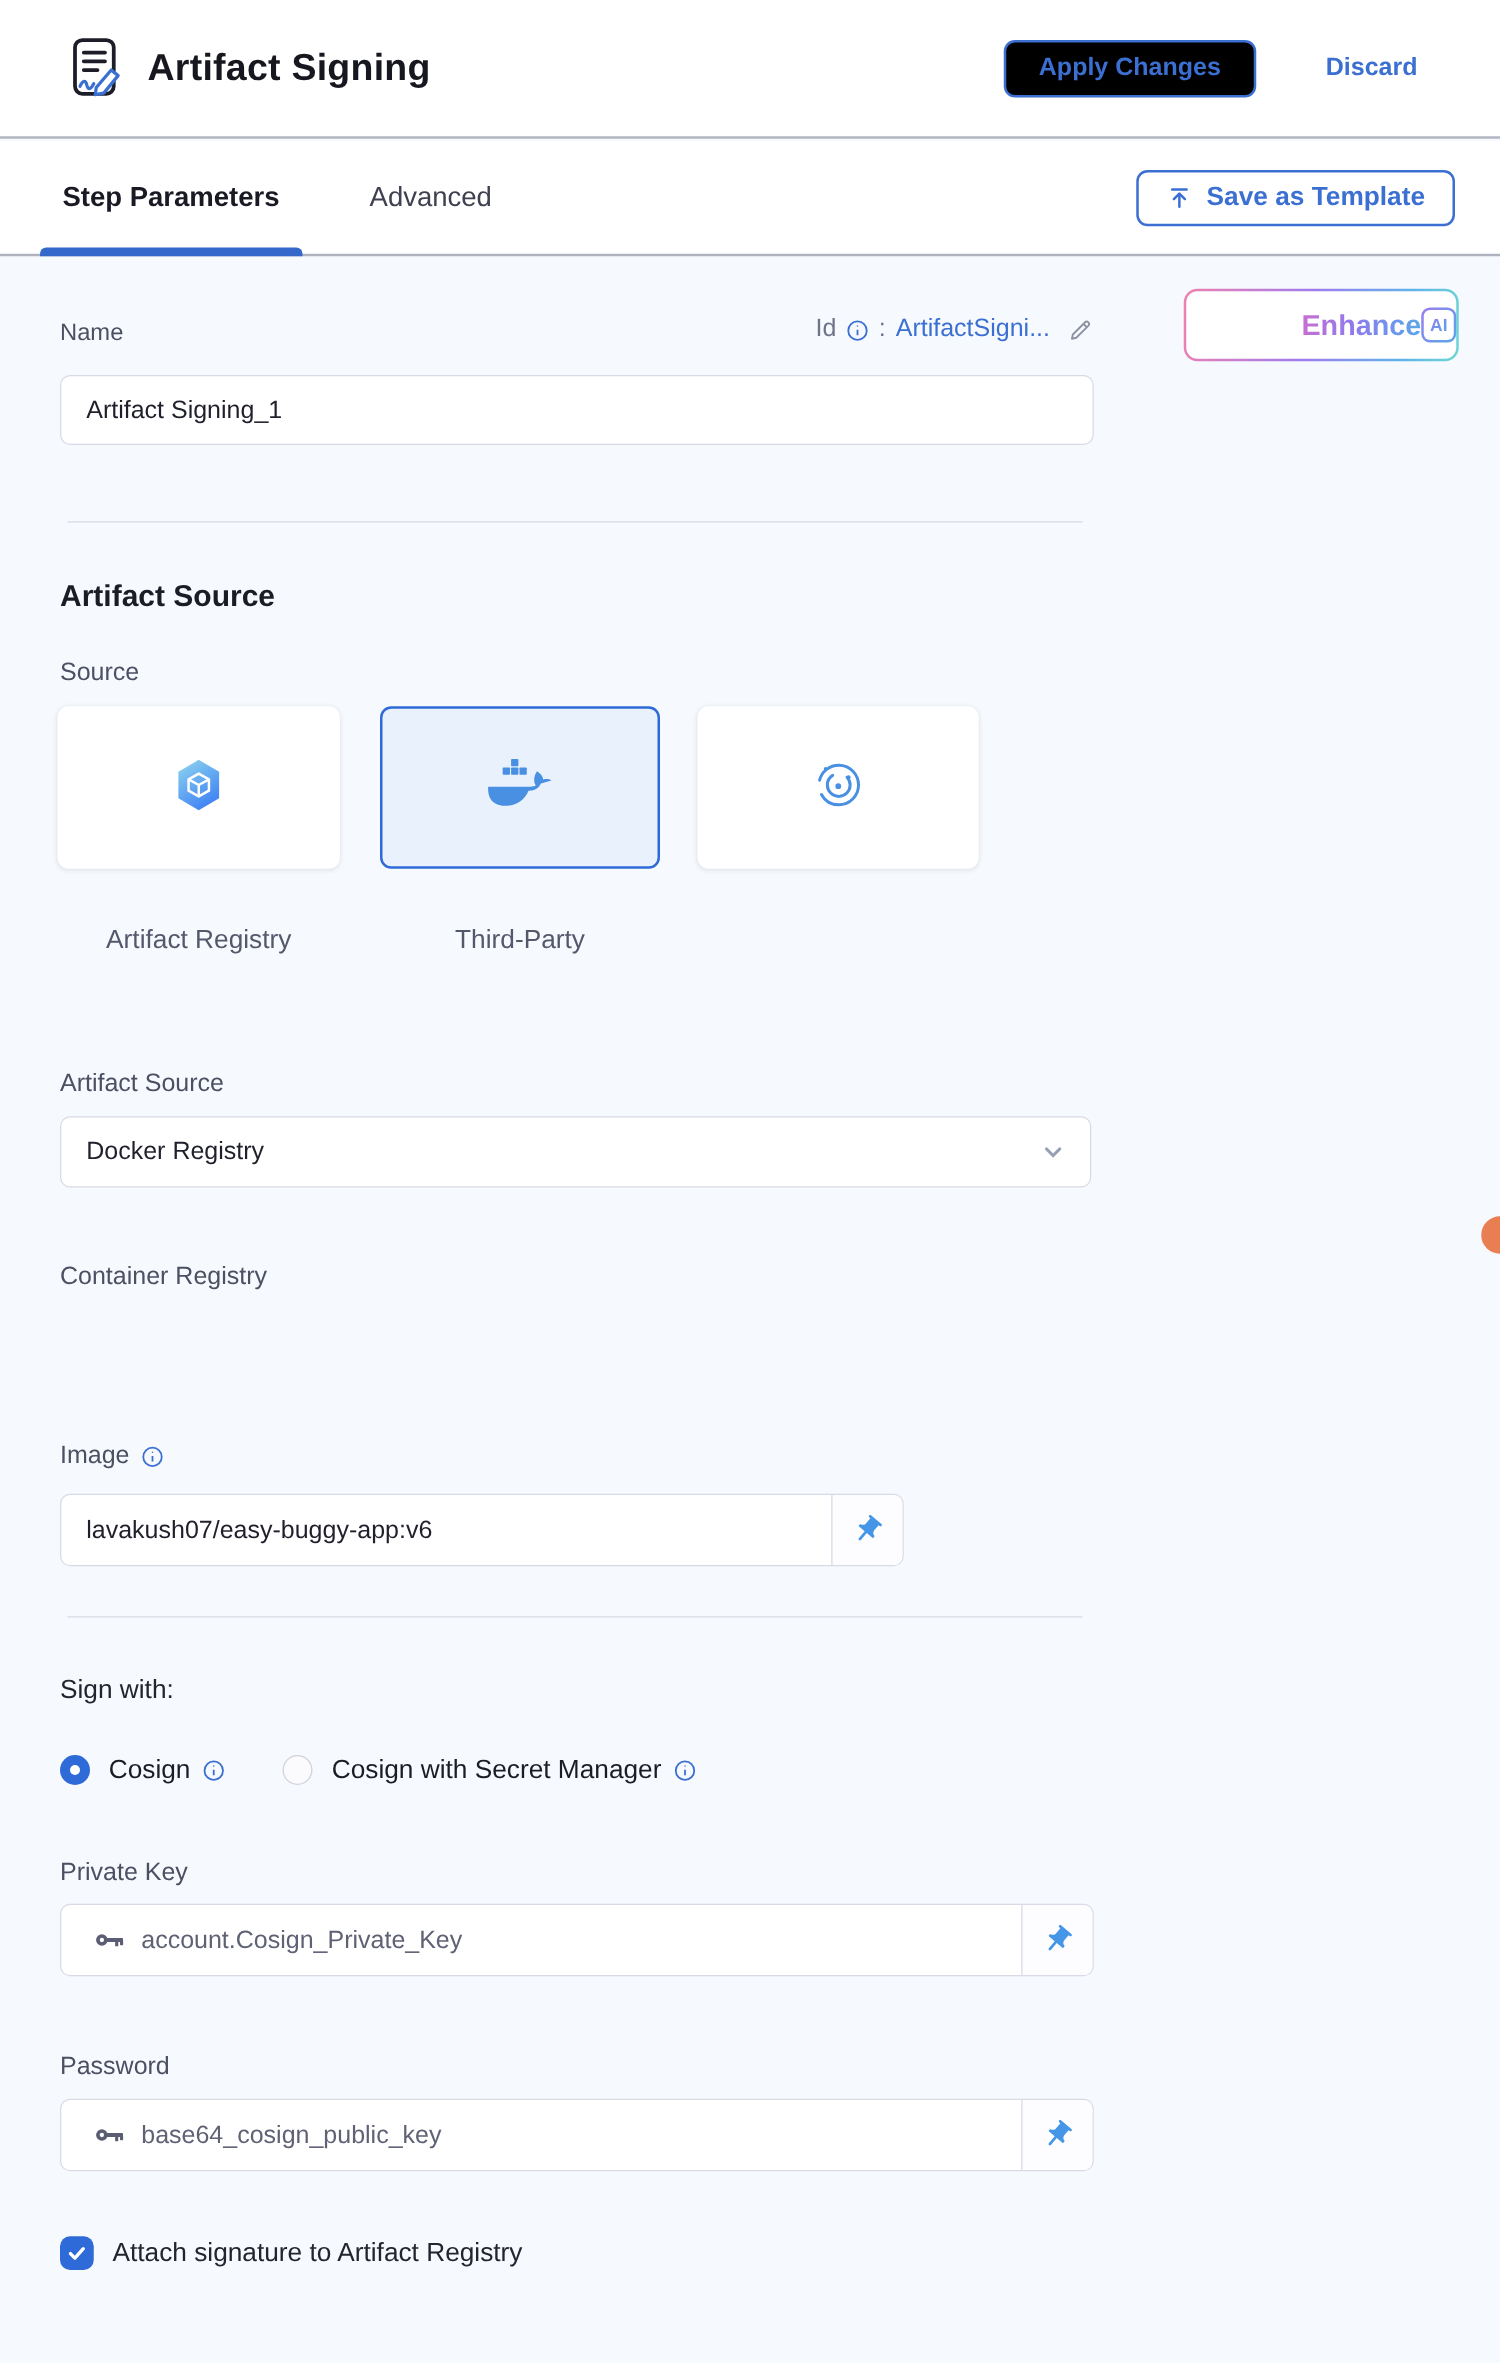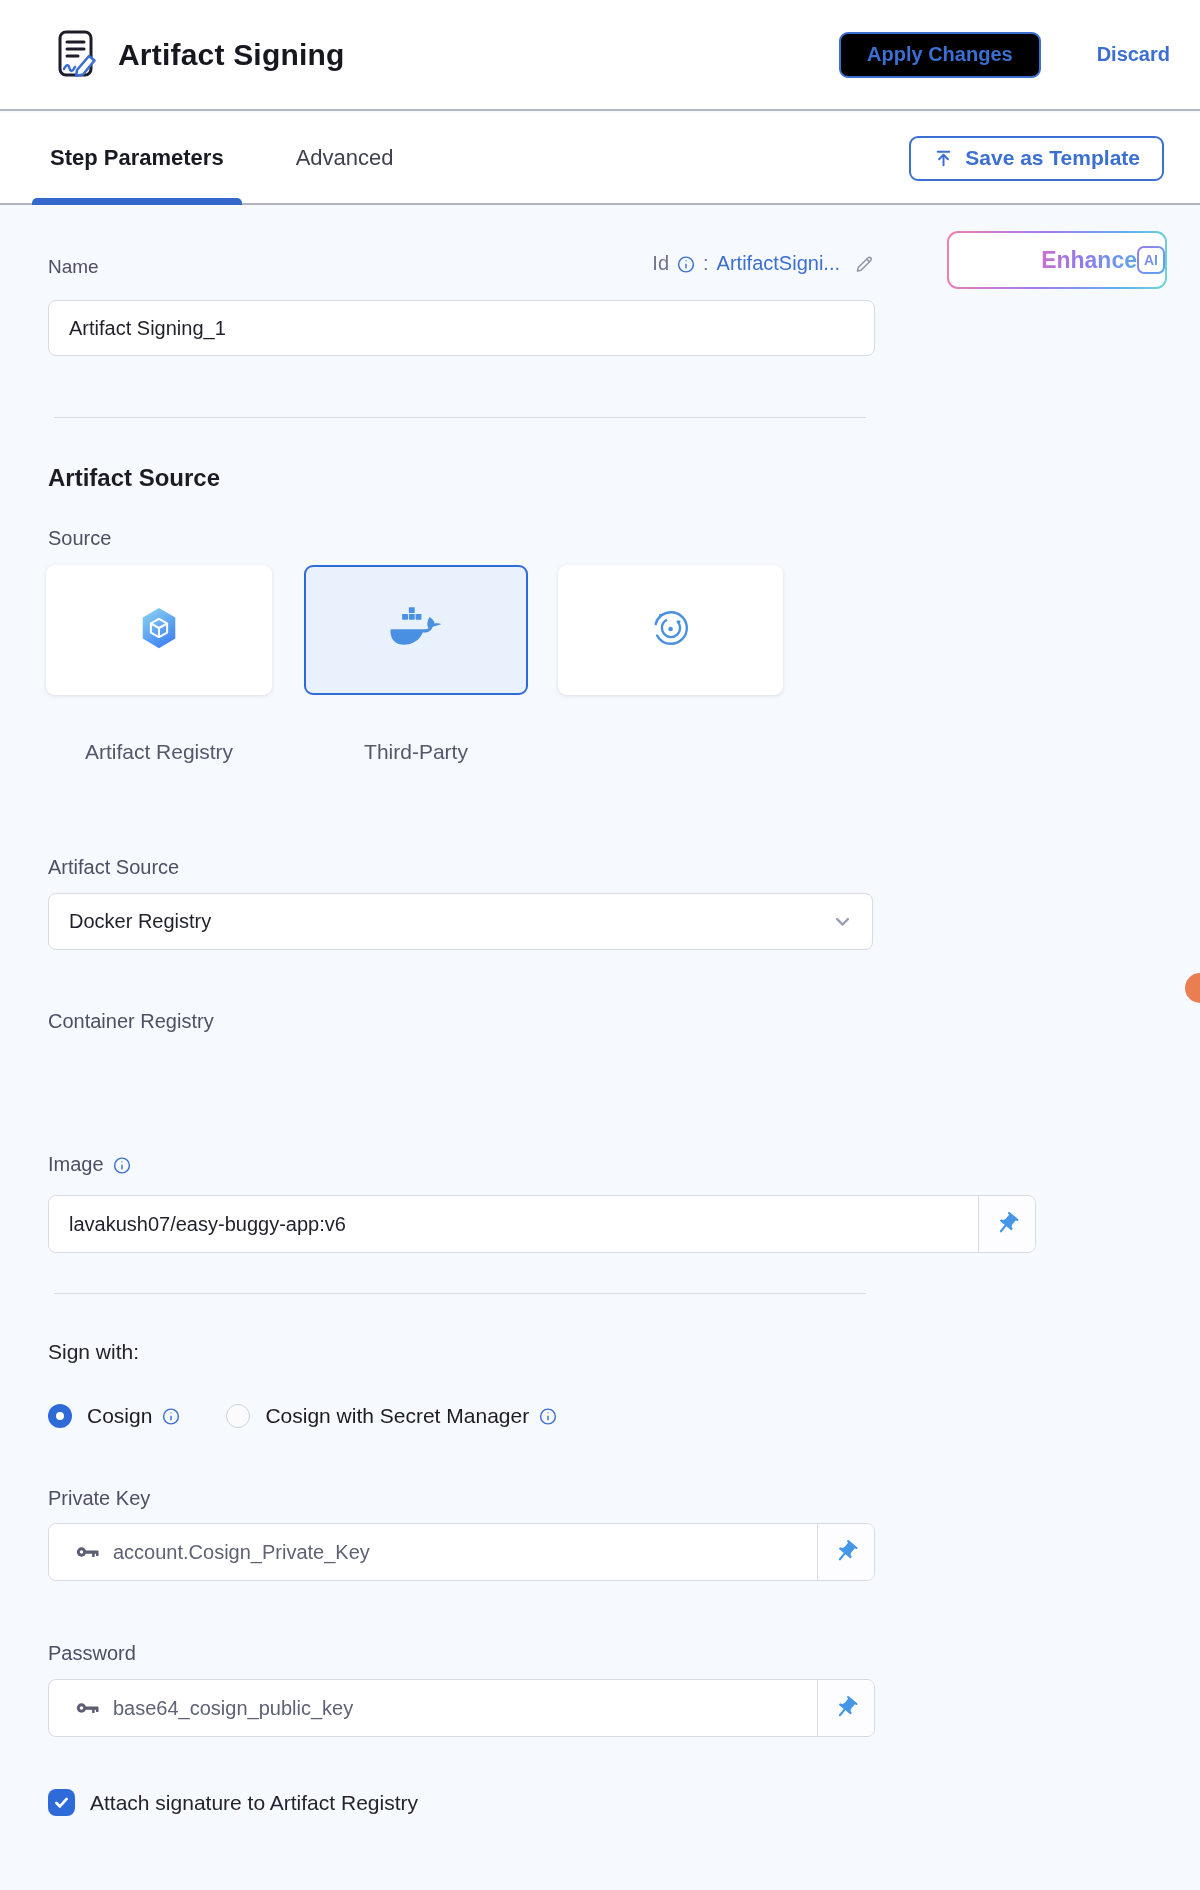--- a/index.html
+++ b/index.html
@@ -2,21 +2,21 @@
 <html><head>
 <meta charset="utf-8">
 <style>
   html,body{margin:0;padding:0;}
   body{font-family:"Liberation Sans", sans-serif;}
   .page{position:relative;width:1200px;height:1890px;background:#f6f9fd;overflow:hidden;}
 
   
   .header{position:absolute;top:0;left:0;width:1200px;height:111px;background:#fff;
           border-bottom:2px solid #b3b5c2;display:flex;align-items:center;
-          padding:0 24px 0 56px;box-sizing:border-box;}
+          padding:0 60px 0 56px;box-sizing:border-box;}
   .header-icon{width:44px;height:52px;flex:0 0 auto;}
   .page-title{font-size:30px;font-weight:800;color:#17181f;margin-left:18px;letter-spacing:.2px;}
   .apply-btn{margin-left:auto;height:46px;padding:0 26px;border:2px solid #3b6fd1;border-radius:9px;
              background:#000000;color:#3b6fd1;font-size:20px;font-weight:700;display:flex;align-items:center;cursor:pointer;
              font-family:inherit;}
   .discard-btn{margin-left:50px;color:#3b6fd1;font-size:20px;font-weight:700;cursor:pointer;background:none;border:none;font-family:inherit;}
 
   
   .tabs{position:absolute;top:113px;left:0;width:1200px;height:92px;background:#fff;
         border-bottom:2px solid #b0b2c0;display:flex;align-items:center;
@@ -241,21 +241,21 @@
   <div style="position:absolute;left:48px;top:1153px;display:flex;align-items:center;gap:9px;">
     <span class="field-label" style="position:static;font-size:20px;">Image</span>
     <span class="icon-16">
       <svg viewBox="0 0 20 20" width="19" height="19" fill="none" stroke="#3b6fd1" stroke-width="1.6">
         <circle cx="10" cy="10" r="8.2"></circle>
           <line x1="10" y1="9.2" x2="10" y2="14.2"></line>
           <circle cx="10" cy="5.9" r="0.7" fill="#3b6fd1" stroke="none"></circle>
       </svg>
     </span>
   </div>
-  <div class="group" style="left:48px;top:1195px;width:988px;height:58px;">
+  <div class="group" style="left:48px;top:1195px;width:675px;height:58px;">
     <div class="group-main">
       <span style="font-size:20px;color:#1f202b;">lavakush07/easy-buggy-app:v6</span>
     </div>
     <div class="group-pin">
       <svg viewBox="0 0 24 24" width="26" height="26">
           <path fill="#4696e8" transform="rotate(40 12 12)" d="M16 9V4h1c.55 0 1-.45 1-1s-.45-1-1-1H7c-.55 0-1 .45-1 1s.45 1 1 1h1v5c0 1.66-1.34 3-3 3v2h5.97v7l1 1 1-1v-7H19v-2c-1.66 0-3-1.34-3-3z"></path>
         </svg>
     </div>
   </div>
 

